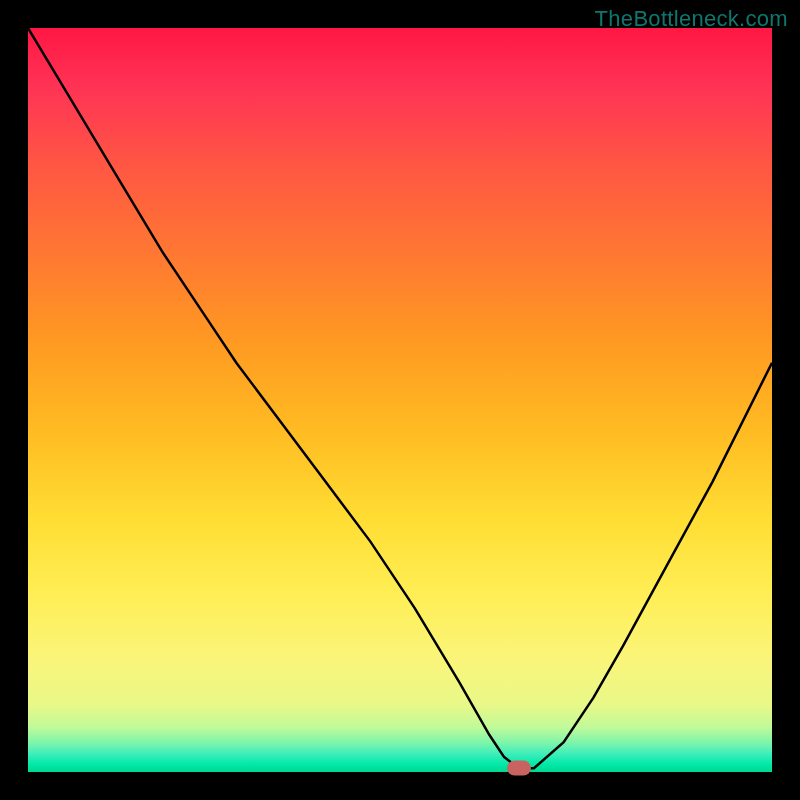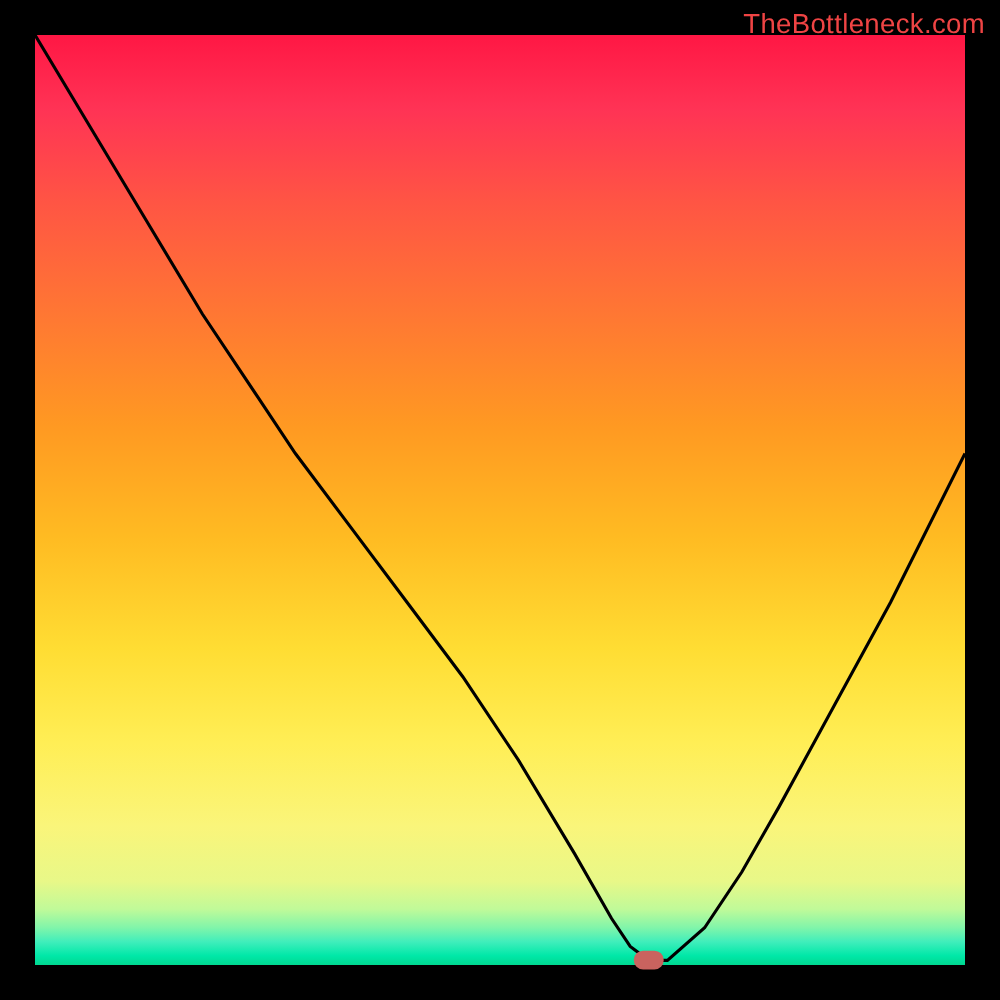--- a/index.html
+++ b/index.html
@@ -38,21 +38,21 @@
       #c0fa99 94%,
       #80f5aa 96%,
       #40eebb 97.5%,
       #00e8a8 99%,
       #00d890 100%);
   }
   .watermark {
     position: absolute;
     top: 6px;
     right: 12px;
-    color: #ef4444;
+    color: #0f766e;
     font-size: 22px;
     font-weight: 500;
     letter-spacing: 0.3px;
   }
   .curve {
     position: absolute;
     left: 0;
     top: 0;
   }
   .marker {

